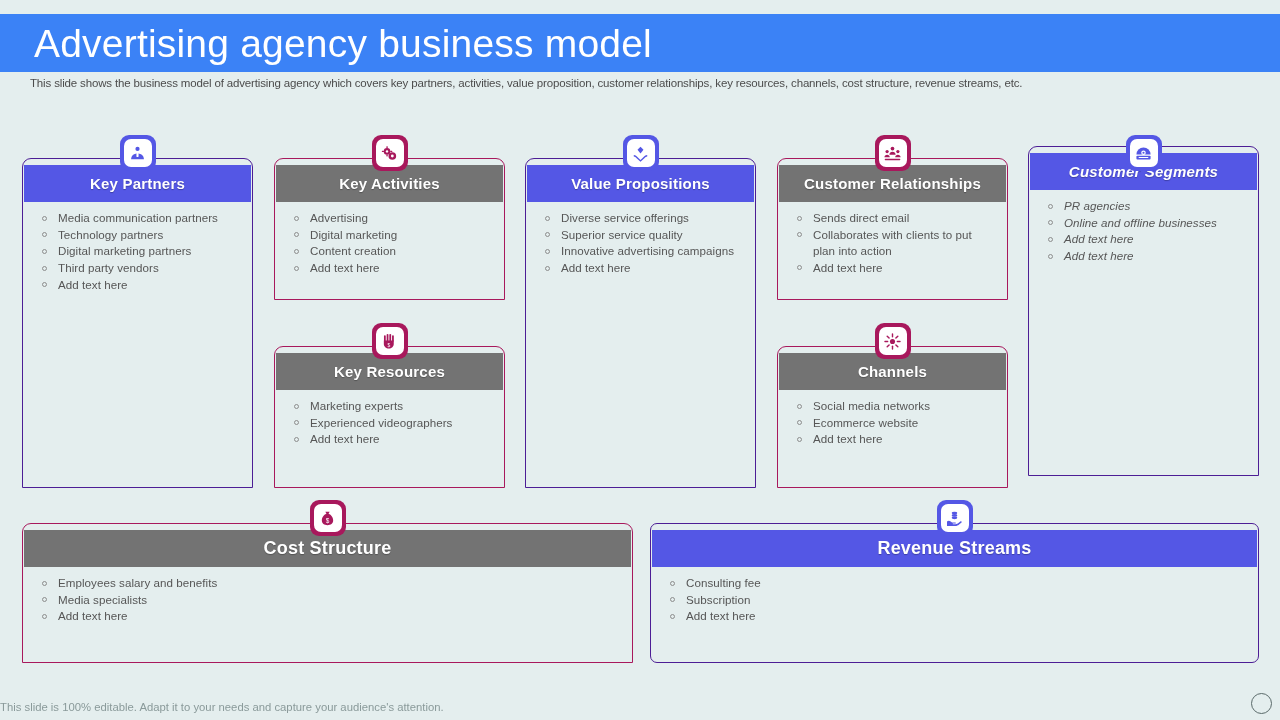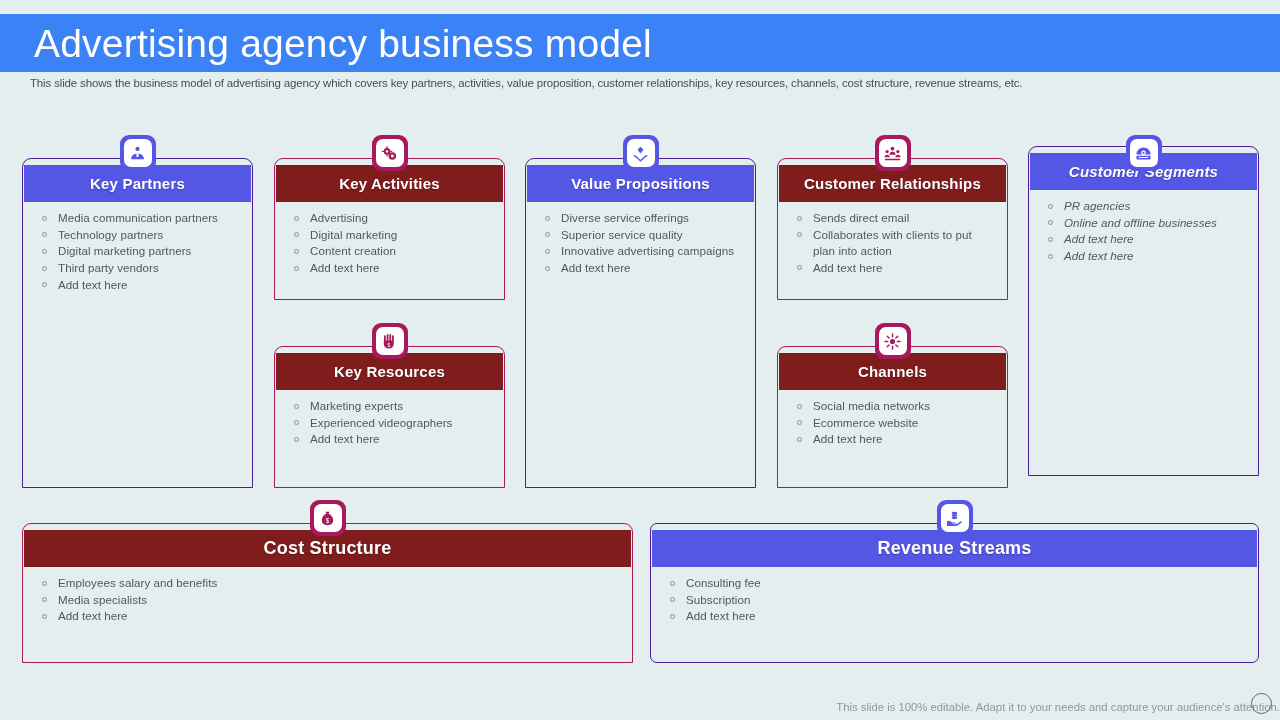--- a/index.html
+++ b/index.html
@@ -60,21 +60,21 @@
     position: absolute;
     left: 1px;
     right: 1px;
     top: 6px;
     height: 37px;
     background: #5457e5;
     display: flex;
     align-items: center;
     justify-content: center;
   }
-  .card.crimson .card-header { background: #7f1d1d; }
+  .card.crimson .card-header { background: #737373; }
 
   .card-title {
     color: #ffffff;
     font-size: 15px;
     font-weight: bold;
     letter-spacing: 0.2px;
     text-shadow: 0 1px 1px rgba(0,0,0,0.28);
     white-space: nowrap;
   }
   .card-wide .card-title { font-size: 18px; }
@@ -138,21 +138,21 @@
     justify-content: center;
   }
   .badge-inner svg { display: block; }
 
   
   .footer-note {
     position: absolute;
     left: 0;
     top: 701px;
     width: 1280px;
-    text-align: right;
+    text-align: left;
     font-size: 11.3px;
     color: #8a9a9a;
   }
   .corner-circle {
     position: absolute;
     right: 8px;
     bottom: 6px;
     width: 21px;
     height: 21px;
     border: 1.6px solid #5a6a6a;

